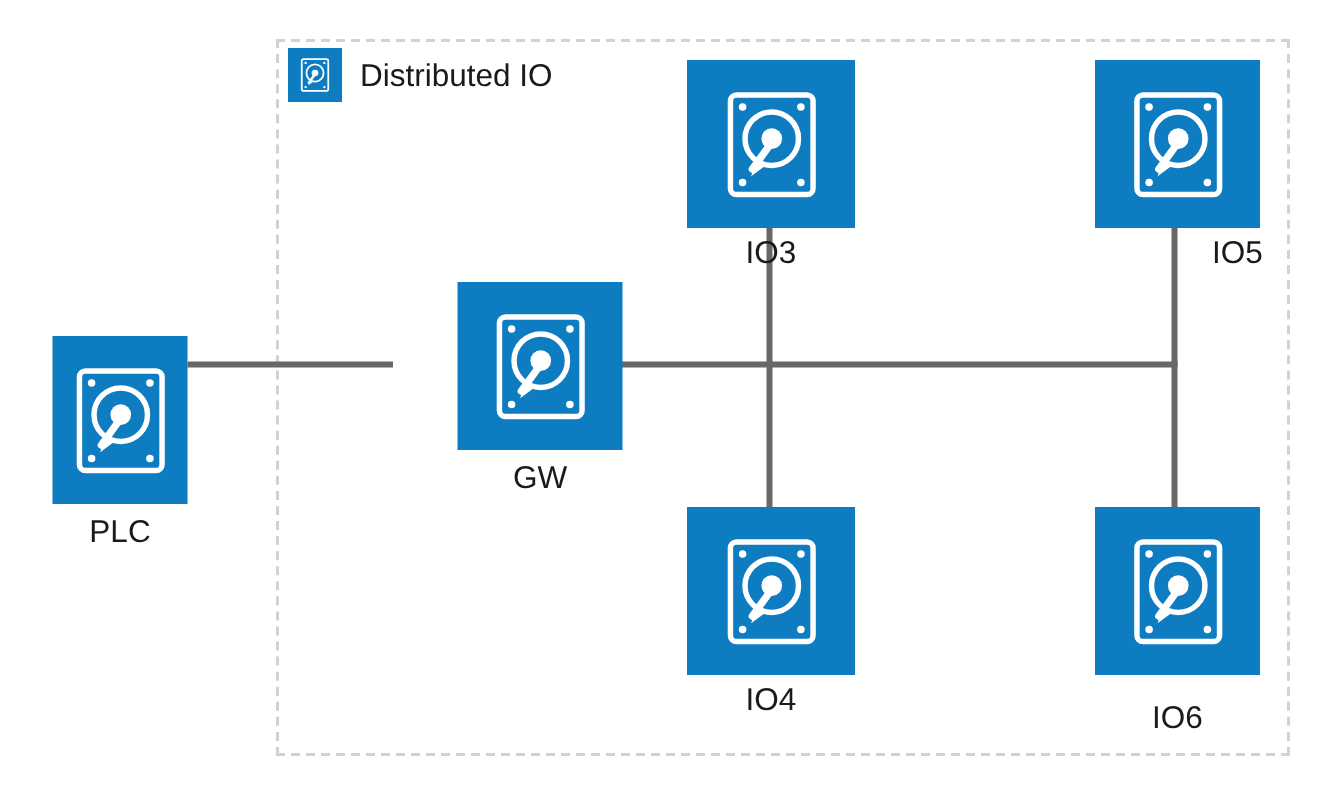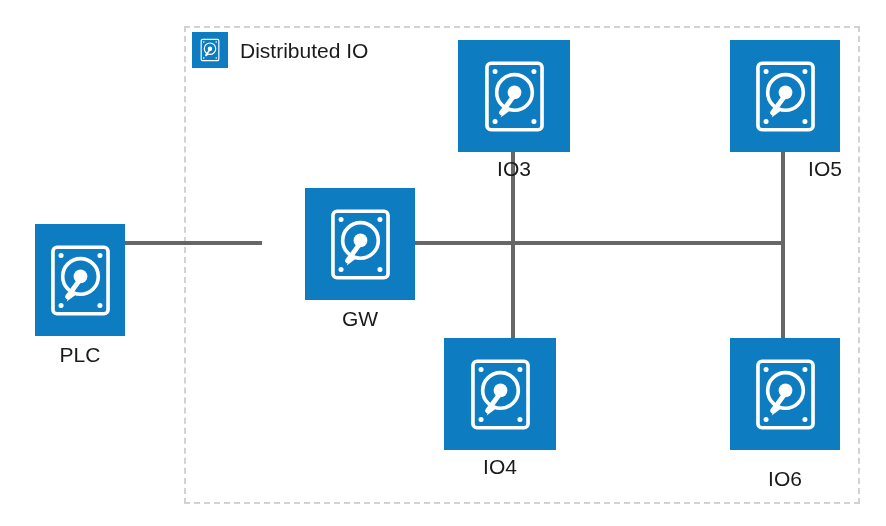--- a/index.html
+++ b/index.html
@@ -169,21 +169,21 @@
               <circle cx="74" cy="81" r="3.1" fill="#ffffff"></circle>
               <circle cx="50" cy="45" r="22" fill="none" stroke="#ffffff" stroke-width="4.5"></circle>
               <circle cx="50" cy="45" r="8.5" fill="#ffffff"></circle>
               <path d="M 50 48 L 34 70" stroke="#ffffff" stroke-width="6" stroke-linecap="round" fill="none"></path>
               <path d="M 38 61 L 45 67 L 33 76 Z" fill="#ffffff"></path>
             </svg>
           </span>
         </div>
         <div class="node-label" style="top: 118px; color: rgb(26, 26, 26); margin-left: 40px;">IO5</div>
       </div>
-      <div class="node" style="left: 444px; top: 338px; width: 112px; height: 142px;">
+      <div class="node" style="left: 458px; top: 338px; width: 112px; height: 142px;">
         <div class="node-box" style="width: 112px; height: 112px; background: rgb(13, 124, 192);">
           <span>
             <svg width="81" height="81" viewBox="0 0 100 100" aria-hidden="true">
               <rect x="16" y="9" width="68" height="82" rx="5" ry="5" fill="none" stroke="#ffffff" stroke-width="4.5"></rect>
               <circle cx="26" cy="19" r="3.1" fill="#ffffff"></circle>
               <circle cx="74" cy="19" r="3.1" fill="#ffffff"></circle>
               <circle cx="26" cy="81" r="3.1" fill="#ffffff"></circle>
               <circle cx="74" cy="81" r="3.1" fill="#ffffff"></circle>
               <circle cx="50" cy="45" r="22" fill="none" stroke="#ffffff" stroke-width="4.5"></circle>
               <circle cx="50" cy="45" r="8.5" fill="#ffffff"></circle>

